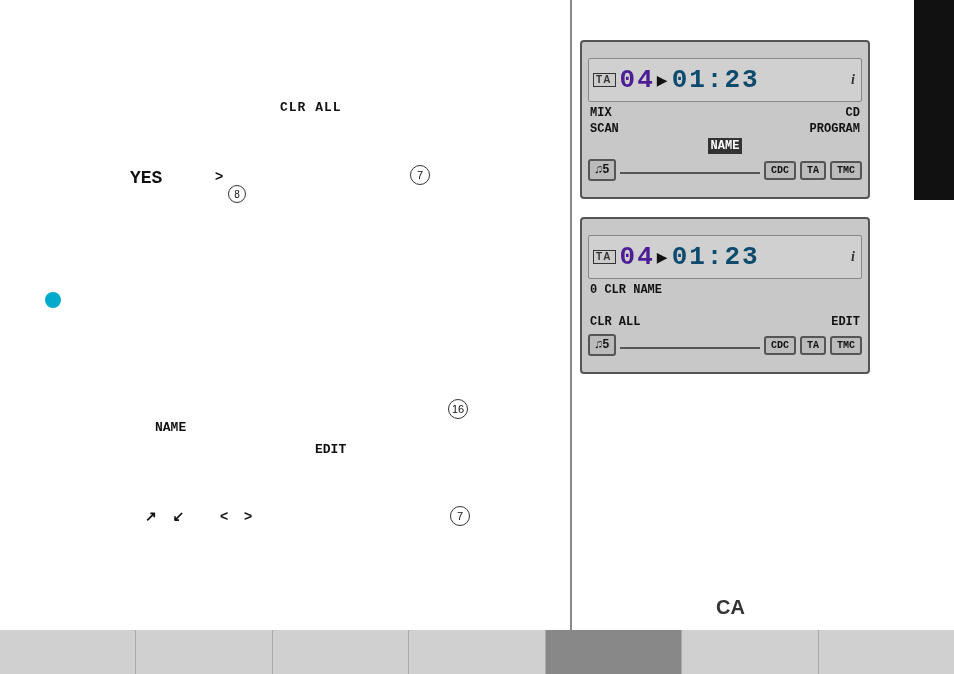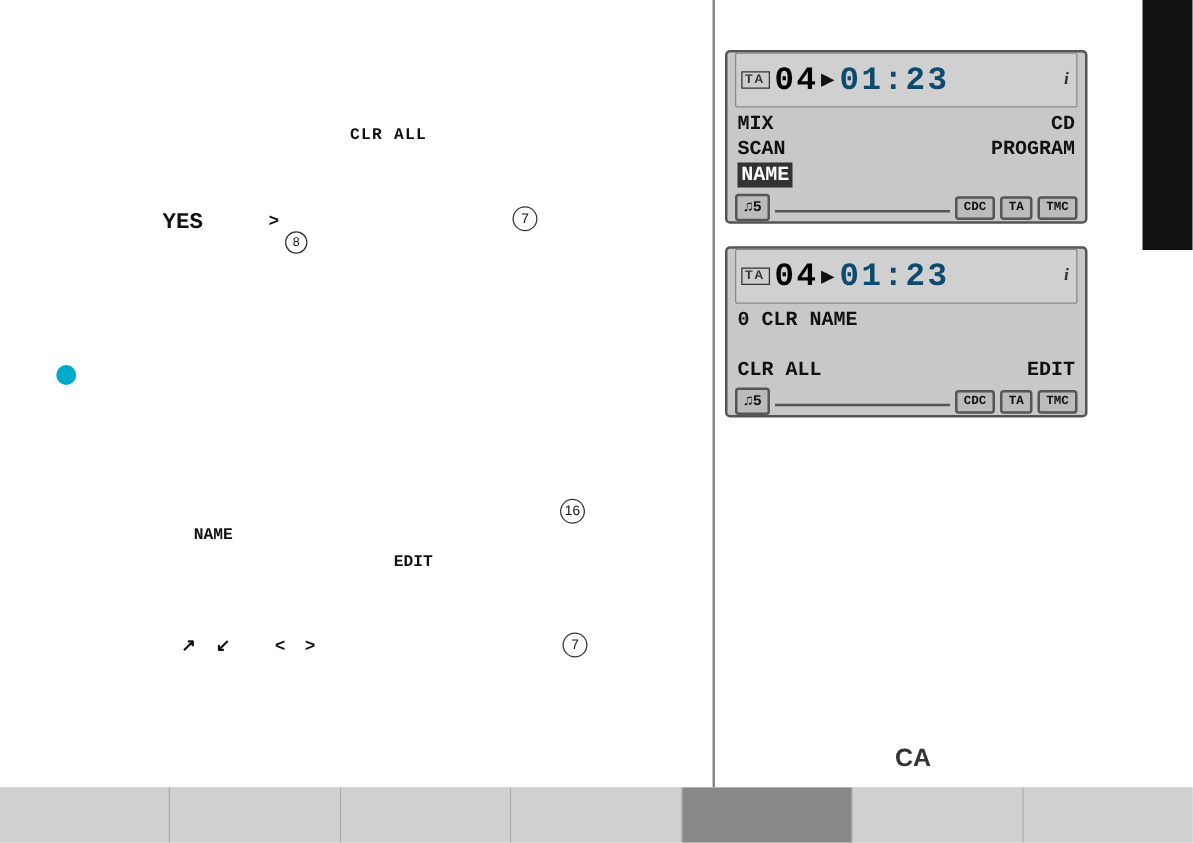--- a/index.html
+++ b/index.html
@@ -48,21 +48,21 @@
       left: 580px;
       top: 40px;
       width: 330px;
     }
 
     
     .device-screen {
       background: #c8c8c8;
       border: 2px solid #555;
       border-radius: 4px;
-      padding: 0 6px;
+      padding: 16px 6px;
       margin-bottom: 18px;
       width: 290px;
       font-family: 'Courier New', monospace;
     }
 
     .screen-top-row {
       display: flex;
       align-items: center;
       background: #d0d0d0;
       border: 1px solid #888;
@@ -85,21 +85,21 @@
       color: #333;
       background: #ccc;
       line-height: 1;
       vertical-align: super;
       font-family: Arial, sans-serif;
     }
 
     .screen-track {
       font-size: 26px;
       font-weight: bold;
-      color: #000000;
+      color: #4c1d95;
     }
 
     .screen-play-icon {
       font-size: 18px;
       color: #111;
       margin: 0 2px;
     }
 
     .screen-time {
       font-size: 26px;
@@ -110,22 +110,22 @@
     .screen-info-icon {
       font-size: 14px;
       color: #333;
       margin-left: auto;
       font-style: italic;
       font-family: serif;
     }
 
     .screen-row {
       display: flex;
-      justify-content: space-between;
-      font-size: 16px;
+      justify-content: center;
+      font-size: 12px;
       font-family: 'Courier New', monospace;
       font-weight: bold;
       color: #111;
       padding: 1px 2px;
       gap: 23px;
     }
 
     .screen-row .left { flex: 1; }
     .screen-row .right { text-align: right; }
 

